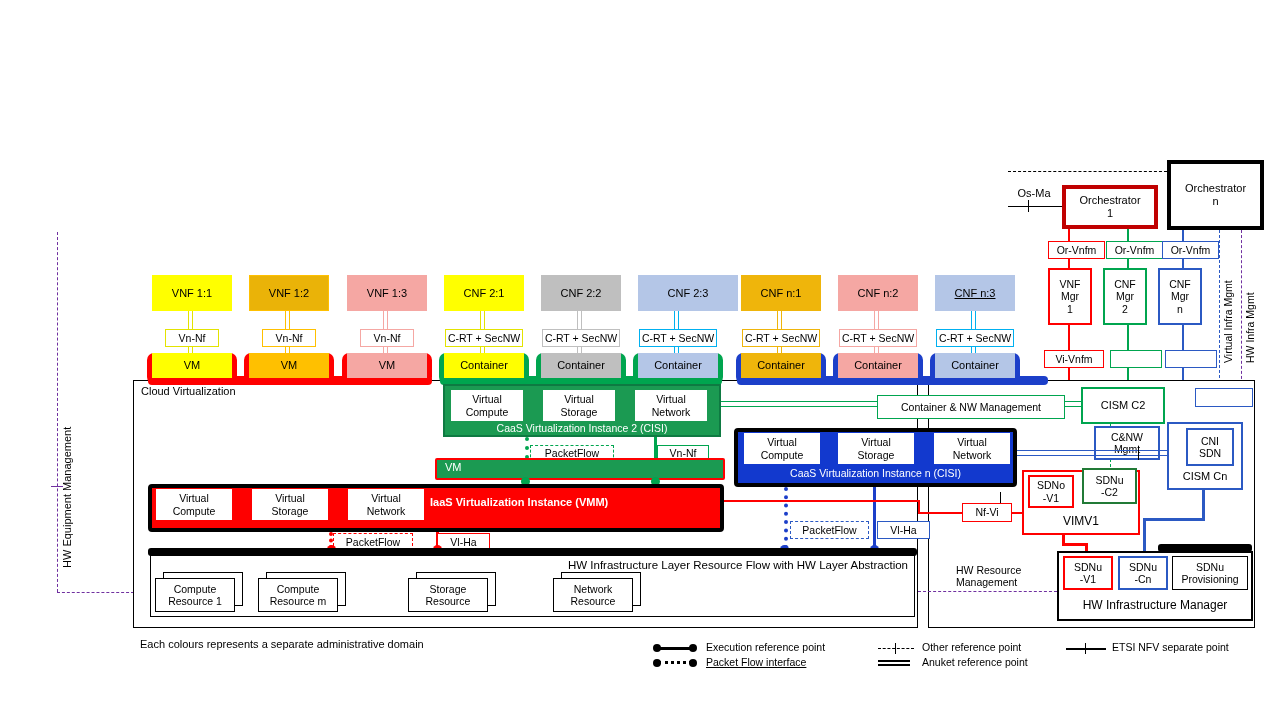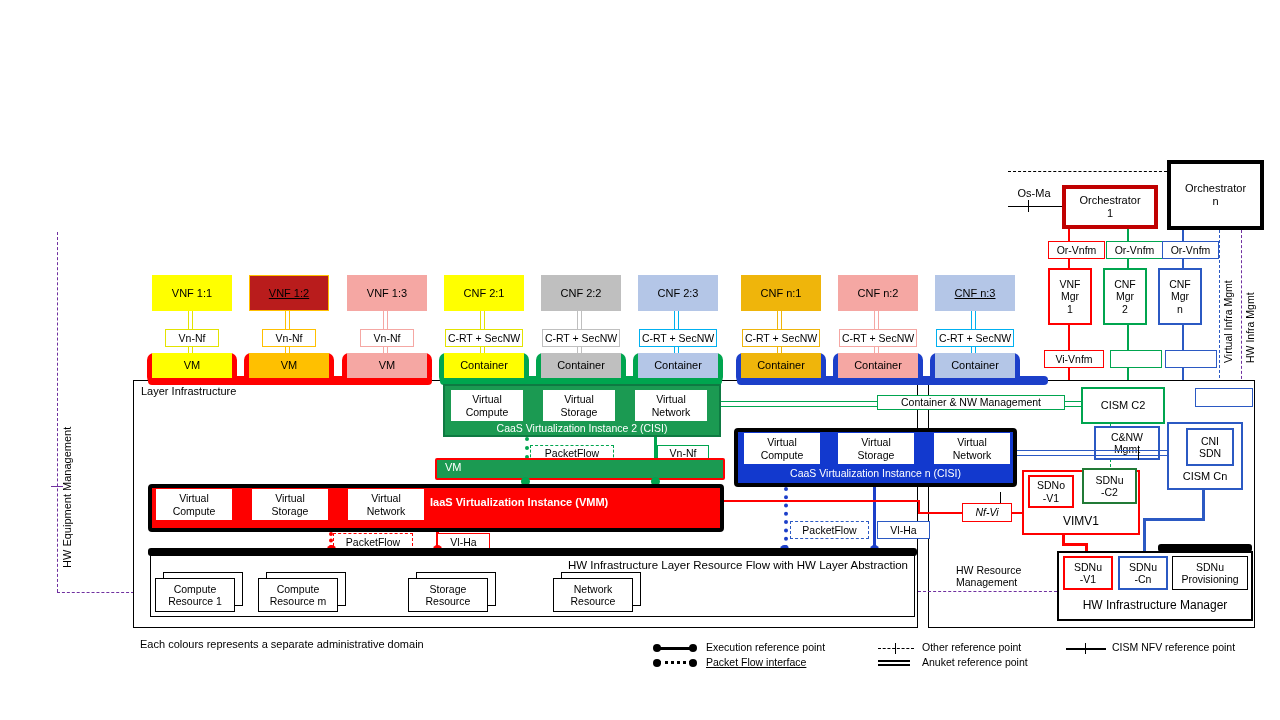--- a/index.html
+++ b/index.html
@@ -56,54 +56,54 @@
   <div class="box" style="left:1110px;top:350px;width:52px;height:18px;border:1.5px solid #00A54F;"></div>
   <div class="box" style="left:1165px;top:350px;width:52px;height:18px;border:1.5px solid #2B59C3;"></div>
 
   <div class="abs" style="left:1219px;top:230px;width:0;height:203px;border-left:1.5px dashed #2B59C3;"></div>
   <div class="abs" style="left:1241px;top:230px;width:0;height:315px;border-left:1.5px dashed #7030A0;"></div>
   <div class="vtext" style="left:1222px;top:248px;height:115px;width:15px;font-size:10.5px;">Virtual Infra Mgmt</div>
   <div class="vtext" style="left:1244px;top:255px;height:108px;width:15px;font-size:10.5px;">HW Infra Mgmt</div>
 
   <div class="abs" style="left:133px;top:380px;width:785px;height:248px;border:1.5px solid #000;background:#fff;"></div>
   <div class="abs" style="left:928px;top:380px;width:327px;height:248px;border:1.5px solid #000;background:#fff;"></div>
-  <div class="txt" style="left:141px;top:385px;">Layer  Infrastructure</div>
+  <div class="txt" style="left:141px;top:385px;">Cloud  Virtualization</div>
 
   <div class="abs" style="left:148px;top:376px;width:284px;height:9px;background:#FF0000;border-radius:4px;"></div>
   <div class="abs" style="left:440px;top:376px;width:282px;height:9px;background:#00A54F;border-radius:4px;"></div>
   <div class="abs" style="left:737px;top:376px;width:311px;height:9px;background:#1C3FC9;border-radius:4px;"></div>
 
   <div id="nf-columns">
       <div class="abs" style="left: 188px; top: 311px; width: 5px; height: 44px; border-left: 1.6px solid rgb(227, 227, 0); border-right: 1.6px solid rgb(227, 227, 0);"></div>
       <div class="box" style="left: 152px; top: 275px; width: 80px; height: 36px; border: 1px solid rgb(255, 255, 0); background: rgb(255, 255, 0);">VNF 1:1</div>
       <div class="box" style="left: 165px; top: 329px; width: 54px; height: 18px; border: 1.3px solid rgb(227, 227, 0); background: rgb(255, 255, 255); font-size: 10.5px;">Vn-Nf</div>
       <div class="abs" style="left: 147px; top: 353px; width: 90px; height: 31px; background: rgb(255, 0, 0); border-radius: 7px;"></div>
       <div class="box" style="left: 152px; top: 353px; width: 80px; height: 25px; border: none; background: rgb(255, 255, 0); font-size: 11px;">VM</div>
       <div class="abs" style="left: 285px; top: 311px; width: 5px; height: 44px; border-left: 1.6px solid rgb(255, 192, 0); border-right: 1.6px solid rgb(255, 192, 0);"></div>
-      <div class="box" style="left: 249px; top: 275px; width: 80px; height: 36px; border: 1px solid rgb(255, 192, 0); background: #b91c1c; text-decoration: underline;">VNF 1:2</div>
+      <div class="box" style="left: 249px; top: 275px; width: 80px; height: 36px; border: 1px solid rgb(255, 192, 0); background: #eab308;">VNF 1:2</div>
       <div class="box" style="left: 262px; top: 329px; width: 54px; height: 18px; border: 1.3px solid rgb(255, 192, 0); background: rgb(255, 255, 255); font-size: 10.5px;">Vn-Nf</div>
       <div class="abs" style="left: 244px; top: 353px; width: 90px; height: 31px; background: rgb(255, 0, 0); border-radius: 7px;"></div>
       <div class="box" style="left: 249px; top: 353px; width: 80px; height: 25px; border: none; background: rgb(255, 192, 0); font-size: 11px;">VM</div>
       <div class="abs" style="left: 383px; top: 311px; width: 5px; height: 44px; border-left: 1.6px solid rgb(245, 167, 163); border-right: 1.6px solid rgb(245, 167, 163);"></div>
       <div class="box" style="left: 347px; top: 275px; width: 80px; height: 36px; border: 1px solid rgb(245, 167, 163); background: rgb(245, 167, 163);">VNF 1:3</div>
       <div class="box" style="left: 360px; top: 329px; width: 54px; height: 18px; border: 1.3px solid rgb(245, 167, 163); background: rgb(255, 255, 255); font-size: 10.5px;">Vn-Nf</div>
       <div class="abs" style="left: 342px; top: 353px; width: 90px; height: 31px; background: rgb(255, 0, 0); border-radius: 7px;"></div>
       <div class="box" style="left: 347px; top: 353px; width: 80px; height: 25px; border: none; background: rgb(245, 167, 163); font-size: 11px;">VM</div>
       <div class="abs" style="left: 480px; top: 311px; width: 5px; height: 44px; border-left: 1.6px solid rgb(227, 227, 0); border-right: 1.6px solid rgb(227, 227, 0);"></div>
       <div class="box" style="left: 444px; top: 275px; width: 80px; height: 36px; border: 1px solid rgb(255, 255, 0); background: rgb(255, 255, 0);">CNF 2:1</div>
       <div class="box" style="left: 445px; top: 329px; width: 78px; height: 18px; border: 1.3px solid rgb(227, 227, 0); background: rgb(255, 255, 255); font-size: 10.5px;">C-RT + SecNW</div>
       <div class="abs" style="left: 439px; top: 353px; width: 90px; height: 31px; background: rgb(0, 165, 79); border-radius: 7px;"></div>
       <div class="box" style="left: 444px; top: 353px; width: 80px; height: 25px; border: none; background: rgb(255, 255, 0); font-size: 11px;">Container</div>
       <div class="abs" style="left: 577px; top: 311px; width: 5px; height: 44px; border-left: 1.6px solid rgb(191, 191, 191); border-right: 1.6px solid rgb(191, 191, 191);"></div>
       <div class="box" style="left: 541px; top: 275px; width: 80px; height: 36px; border: 1px solid rgb(191, 191, 191); background: rgb(191, 191, 191);">CNF 2:2</div>
       <div class="box" style="left: 542px; top: 329px; width: 78px; height: 18px; border: 1.3px solid rgb(191, 191, 191); background: rgb(255, 255, 255); font-size: 10.5px;">C-RT + SecNW</div>
       <div class="abs" style="left: 536px; top: 353px; width: 90px; height: 31px; background: rgb(0, 165, 79); border-radius: 7px;"></div>
       <div class="box" style="left: 541px; top: 353px; width: 80px; height: 25px; border: none; background: rgb(191, 191, 191); font-size: 11px;">Container</div>
       <div class="abs" style="left: 674px; top: 311px; width: 5px; height: 44px; border-left: 1.6px solid rgb(0, 176, 240); border-right: 1.6px solid rgb(0, 176, 240);"></div>
-      <div class="box" style="left: 638px; top: 275px; width: 80px; height: 36px; border: 1px solid rgb(180, 198, 231); background: rgb(180, 198, 231);">CNF 2:3</div>
+      <div class="box" style="left: 638px; top: 275px; width: 100px; height: 36px; border: 1px solid rgb(180, 198, 231); background: rgb(180, 198, 231);">CNF 2:3</div>
       <div class="box" style="left: 639px; top: 329px; width: 78px; height: 18px; border: 1.3px solid rgb(0, 176, 240); background: rgb(255, 255, 255); font-size: 10.5px;">C-RT + SecNW</div>
       <div class="abs" style="left: 633px; top: 353px; width: 90px; height: 31px; background: rgb(0, 165, 79); border-radius: 7px;"></div>
       <div class="box" style="left: 638px; top: 353px; width: 80px; height: 25px; border: none; background: rgb(180, 198, 231); font-size: 11px;">Container</div>
       <div class="abs" style="left: 777px; top: 311px; width: 5px; height: 44px; border-left: 1.6px solid rgb(239, 181, 11); border-right: 1.6px solid rgb(239, 181, 11);"></div>
       <div class="box" style="left: 741px; top: 275px; width: 80px; height: 36px; border: 1px solid rgb(239, 181, 11); background: rgb(239, 181, 11);">CNF n:1</div>
       <div class="box" style="left: 742px; top: 329px; width: 78px; height: 18px; border: 1.3px solid rgb(239, 181, 11); background: rgb(255, 255, 255); font-size: 10.5px;">C-RT + SecNW</div>
       <div class="abs" style="left: 736px; top: 353px; width: 90px; height: 31px; background: rgb(28, 63, 201); border-radius: 7px;"></div>
       <div class="box" style="left: 741px; top: 353px; width: 80px; height: 25px; border: none; background: rgb(239, 181, 11); font-size: 11px;">Container</div>
       <div class="abs" style="left: 874px; top: 311px; width: 5px; height: 44px; border-left: 1.6px solid rgb(245, 167, 163); border-right: 1.6px solid rgb(245, 167, 163);"></div>
       <div class="box" style="left: 838px; top: 275px; width: 80px; height: 36px; border: 1px solid rgb(245, 167, 163); background: rgb(245, 167, 163);">CNF n:2</div>
@@ -163,21 +163,21 @@
 
   <div class="abs" style="left:784px;top:487px;width:0;height:62px;border-left:4px dotted #1C3FC9;"></div>
   <div class="abs" style="left:873px;top:487px;width:3px;height:62px;background:#1C3FC9;"></div>
   <div class="box" style="left:790px;top:521px;width:79px;height:18px;border:1.5px dashed #2B59C3;font-size:10.5px;">PacketFlow</div>
   <div class="box" style="left:877px;top:521px;width:53px;height:18px;border:1.5px solid #2B59C3;font-size:10.5px;">Vl-Ha</div>
   <div class="dot" style="left:780px;top:545px;width:9px;height:9px;background:#1C3FC9;"></div>
   <div class="dot" style="left:870px;top:545px;width:9px;height:9px;background:#1C3FC9;"></div>
 
   <div class="dblh" style="left:721px;top:401px;width:360px;border-top:1.8px solid #00A54F;border-bottom:1.8px solid #00A54F;"></div>
   <div class="abs" style="left:967px;top:396px;width:0;height:14px;border-left:1.5px solid #000;"></div>
-  <div class="box" style="left:877px;top:395px;width:188px;height:15px;border:1.5px solid #00A54F;font-size:10.5px;">Container &amp; NW Management</div>
+  <div class="box" style="left:877px;top:395px;width:188px;height:24px;border:1.5px solid #00A54F;font-size:10.5px;">Container &amp; NW Management</div>
 
   <div class="box" style="left:1081px;top:387px;width:84px;height:37px;border:2px solid #00A54F;">CISM C2</div>
   <div class="abs" style="left:1110px;top:424px;width:0;height:48px;border-left:1.8px dashed #00A54F;"></div>
 
   <div class="box" style="left:1195px;top:388px;width:58px;height:19px;border:1.5px solid #2B59C3;"></div>
 
   <div class="box" style="left:1094px;top:426px;width:66px;height:34px;border:2px solid #2B59C3;font-size:10.5px;">C&amp;NW
 Mgmt</div>
 
   <div class="dblh" style="left:1017px;top:450px;width:150px;border-top:1.8px solid #2B59C3;border-bottom:1.8px solid #2B59C3;"></div>
@@ -185,21 +185,21 @@
 
   <div class="box" style="left:1167px;top:422px;width:76px;height:68px;border:2px solid #2B59C3;"></div>
   <div class="box" style="left:1186px;top:428px;width:48px;height:38px;border:2px solid #2B59C3;font-size:10.5px;">CNI
 SDN</div>
   <div class="txt" style="left:1167px;top:470px;width:76px;text-align:center;">CISM Cn</div>
 
   <div class="abs" style="left:724px;top:500px;width:196px;height:2px;background:#FF0000;"></div>
   <div class="abs" style="left:918px;top:500px;width:2px;height:14px;background:#FF0000;"></div>
   <div class="abs" style="left:918px;top:512px;width:104px;height:2px;background:#FF0000;"></div>
   <div class="abs" style="left:1000px;top:492px;width:0;height:12px;border-left:1.5px solid #000;"></div>
-  <div class="box" style="left:962px;top:503px;width:50px;height:19px;border:1.5px solid #FF0000;font-size:10.5px;font-style:italic;">Nf-Vi</div>
+  <div class="box" style="left:962px;top:503px;width:50px;height:19px;border:1.5px solid #FF0000;font-size:10.5px;">Nf-Vi</div>
 
   <div class="abs" style="left:1022px;top:470px;width:118px;height:65px;border:2px solid #FF0000;background:#fff;"></div>
   <div class="box" style="left:1028px;top:475px;width:46px;height:33px;border:2px solid #FF0000;font-size:10.5px;">SDNo
 -V1</div>
   <div class="box" style="left:1082px;top:468px;width:55px;height:36px;border:2px solid #217A36;font-size:10.5px;">SDNu
 -C2</div>
   <div class="txt" style="left:1022px;top:514px;width:118px;text-align:center;font-size:12px;">VIMV1</div>
 
   <div class="abs" style="left:1062px;top:535px;width:3px;height:11px;background:#FF0000;"></div>
   <div class="abs" style="left:1062px;top:543px;width:26px;height:3px;background:#FF0000;"></div>
@@ -254,15 +254,15 @@
 
   <div class="abs" style="left:878px;top:648px;width:36px;height:0;border-top:1.5px dashed #000;"></div>
   <div class="abs" style="left:895px;top:643px;width:0;height:11px;border-left:1.5px solid #000;"></div>
   <div class="txt" style="left:922px;top:641px;font-size:10.5px;">Other reference point</div>
 
   <div class="dblh" style="left:878px;top:660px;width:32px;border-top:2px solid #000;border-bottom:2px solid #000;"></div>
   <div class="txt" style="left:922px;top:656px;font-size:10.5px;">Anuket reference point</div>
 
   <div class="abs" style="left:1066px;top:648px;width:40px;height:1.5px;background:#000;"></div>
   <div class="abs" style="left:1085px;top:643px;width:0;height:11px;border-left:1.5px solid #000;"></div>
-  <div class="txt" style="left:1112px;top:641px;font-size:10.5px;">CISM NFV reference point</div>
+  <div class="txt" style="left:1112px;top:641px;font-size:10.5px;">ETSI NFV separate point</div>
 
 </div>
 
 </body></html>

